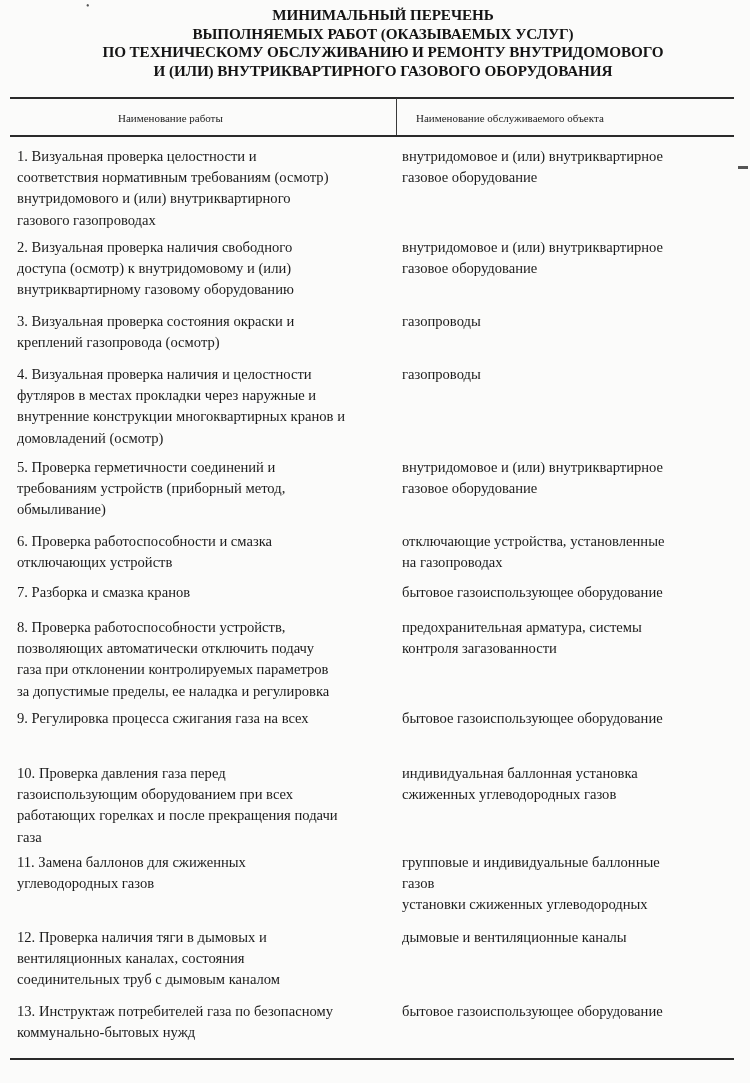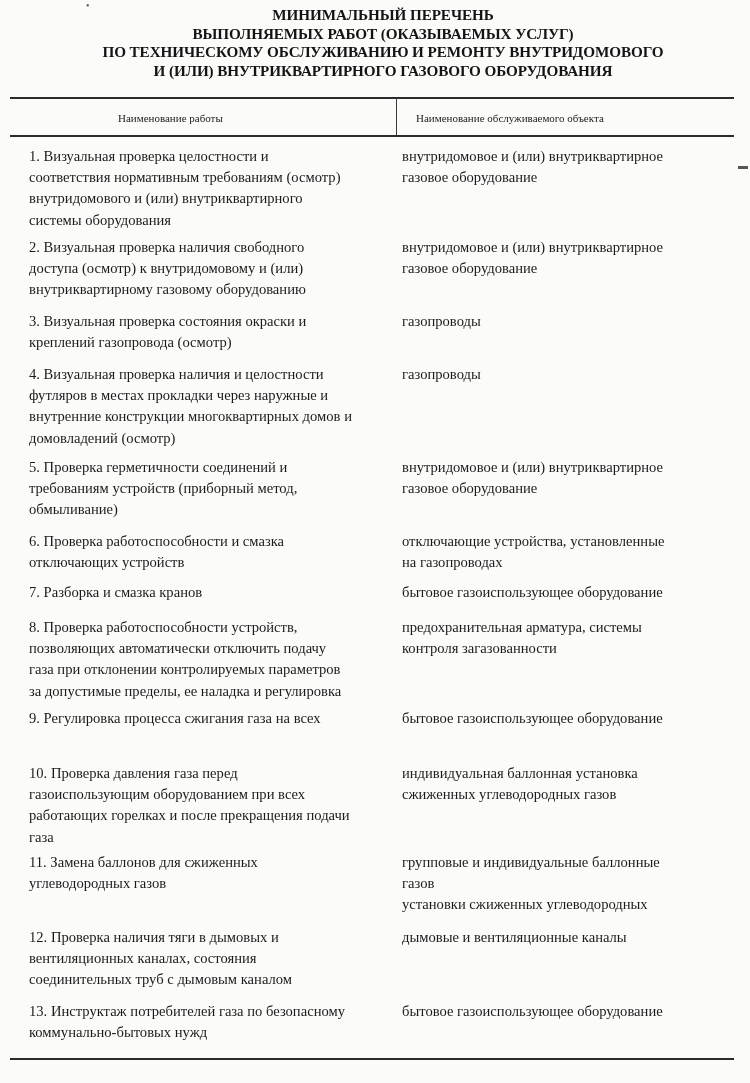--- a/index.html
+++ b/index.html
@@ -23,21 +23,21 @@
     }
     .vrule {
       position: absolute; left: 396px; top: 98px; width: 1px; height: 38px;
       background: #3a3a3a;
     }
     .hdr {
       position: absolute; top: 112px; font-size: 11px; color: #222;
       white-space: nowrap;
     }
     .row { position: absolute; left: 0; width: 750px; font-size: 14.6px; line-height: 21.2px; }
-    .c1 { position: absolute; left: 17px; width: 385px; margin-left: 12px; }
+    .c1 { position: absolute; left: 17px; width: 385px; }
     .c2 { position: absolute; left: 402px; width: 330px; }
     .c1 div, .c2 div { white-space: nowrap; }
     .mark { position: absolute; color: #555; font-size: 10px; }
   </style>
 </head>
 <body>
 
 <div class="title">
   <div>МИНИМАЛЬНЫЙ ПЕРЕЧЕНЬ</div>
   <div>ВЫПОЛНЯЕМЫХ РАБОТ (ОКАЗЫВАЕМЫХ УСЛУГ)</div>
@@ -50,21 +50,21 @@
 <div class="hdr" style="left:118px">Наименование работы</div>
 <div class="hdr" style="left:416px">Наименование обслуживаемого объекта</div>
 <div class="rule" style="top:135px"></div>
 
 <div id="rows">
     <div class="row" style="top: 146px;">
       <div class="c1">
         <div>1. Визуальная проверка целостности и</div>
         <div>соответствия нормативным требованиям (осмотр)</div>
         <div>внутридомового и (или) внутриквартирного</div>
-        <div>системы оборудования</div>
+        <div>газового газопроводах</div>
       </div>
       <div class="c2">
         <div>внутридомовое и (или) внутриквартирное</div>
         <div>газовое оборудование</div>
       </div>
     </div>
     <div class="row" style="top: 237px;">
       <div class="c1">
         <div>2. Визуальная проверка наличия свободного</div>
         <div>доступа (осмотр) к внутридомовому и (или)</div>
@@ -81,21 +81,21 @@
         <div>креплений газопровода (осмотр)</div>
       </div>
       <div class="c2">
         <div>газопроводы</div>
       </div>
     </div>
     <div class="row" style="top: 364px;">
       <div class="c1">
         <div>4. Визуальная проверка наличия и целостности</div>
         <div>футляров в местах прокладки через наружные и</div>
-        <div>внутренние конструкции многоквартирных домов и</div>
+        <div>внутренние конструкции многоквартирных кранов и</div>
         <div>домовладений (осмотр)</div>
       </div>
       <div class="c2">
         <div>газопроводы</div>
       </div>
     </div>
     <div class="row" style="top: 457px;">
       <div class="c1">
         <div>5. Проверка герметичности соединений и</div>
         <div>требованиям устройств (приборный метод,</div>

